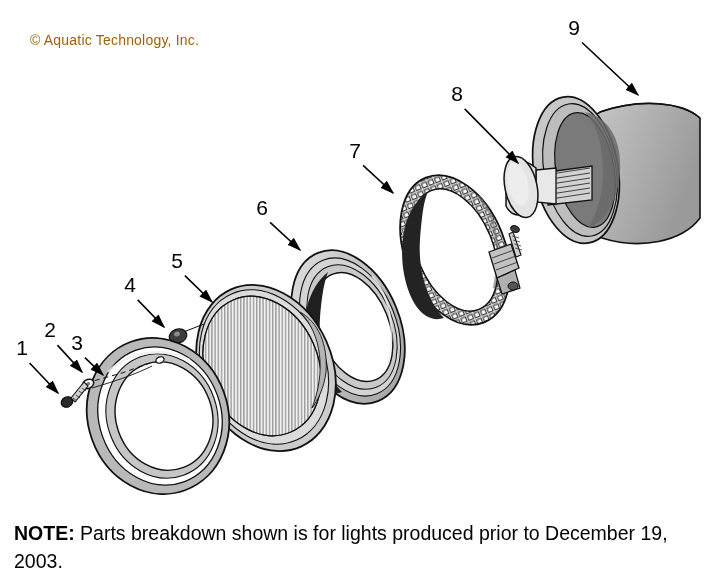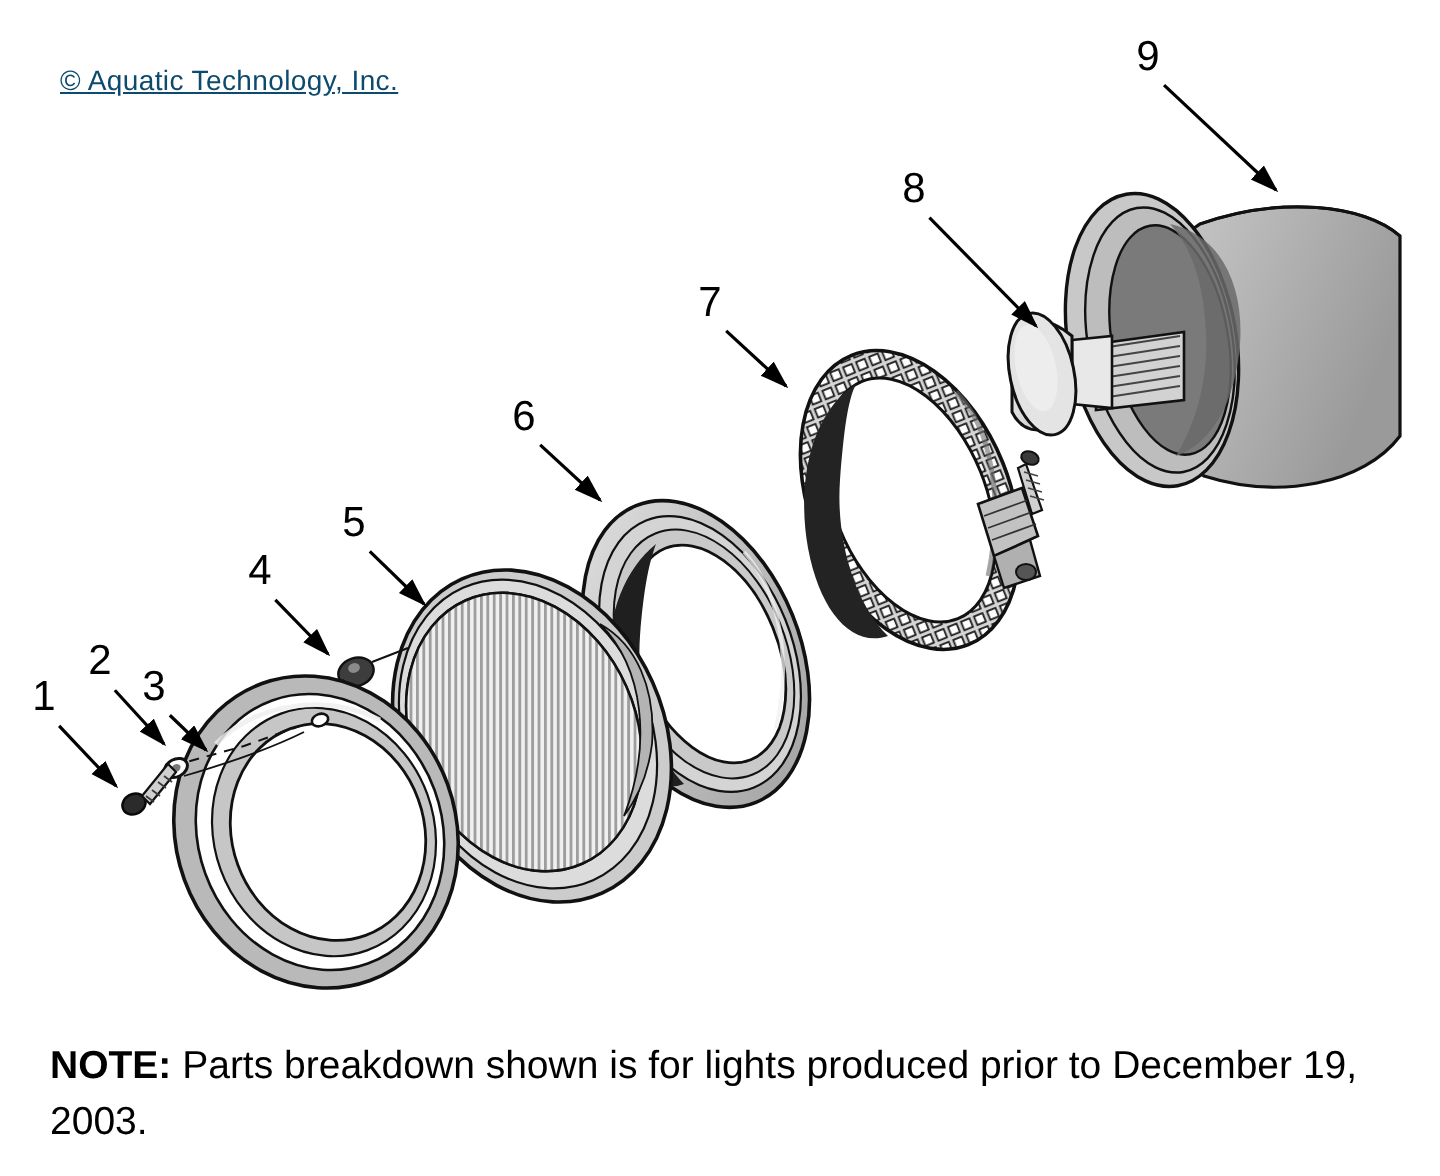--- a/index.html
+++ b/index.html
@@ -35,21 +35,21 @@
     left: 30px;
     top: 32px;
     font-size: 14px;
     color: #c9c9c9;
     letter-spacing: 0.2px;
     white-space: nowrap;
   }
 
   .note-block {
     position: absolute;
-    left: 25px;
+    left: 14px;
     top: 519px;
     width: 690px;
     font-size: 19.5px;
     line-height: 28px;
     color: #000000;
   }
   .note-label {
     font-weight: bold;
   }
 
@@ -57,21 +57,21 @@
     font-size: 21px;
     fill: #000000;
     font-family: "Liberation Sans", sans-serif;
   }
 </style>
 </head>
 <body style="background: rgb(255, 255, 255);">
 
 <div id="diagram-stage">
 
-  <div class="copyright-text" style="color: #0c4a6e; text-decoration: underline;">© Aquatic Technology, Inc.</div>
+  <div class="copyright-text" style="color: #a16207;">© Aquatic Technology, Inc.</div>
 
   <svg id="exploded-svg" width="720" height="520" viewBox="0 0 720 520">
 
     <defs>
       <marker id="arrowhead" markerWidth="9" markerHeight="9" refX="8" refY="3" orient="auto" markerUnits="strokeWidth">
         <path d="M0,0 L9,3 L0,6 z" fill="#000000"></path>
       </marker>
 
       <pattern id="lensFlutes" width="3.2" height="10" patternUnits="userSpaceOnUse">
         <rect width="3.2" height="10" fill="#f0f0f0"></rect>

